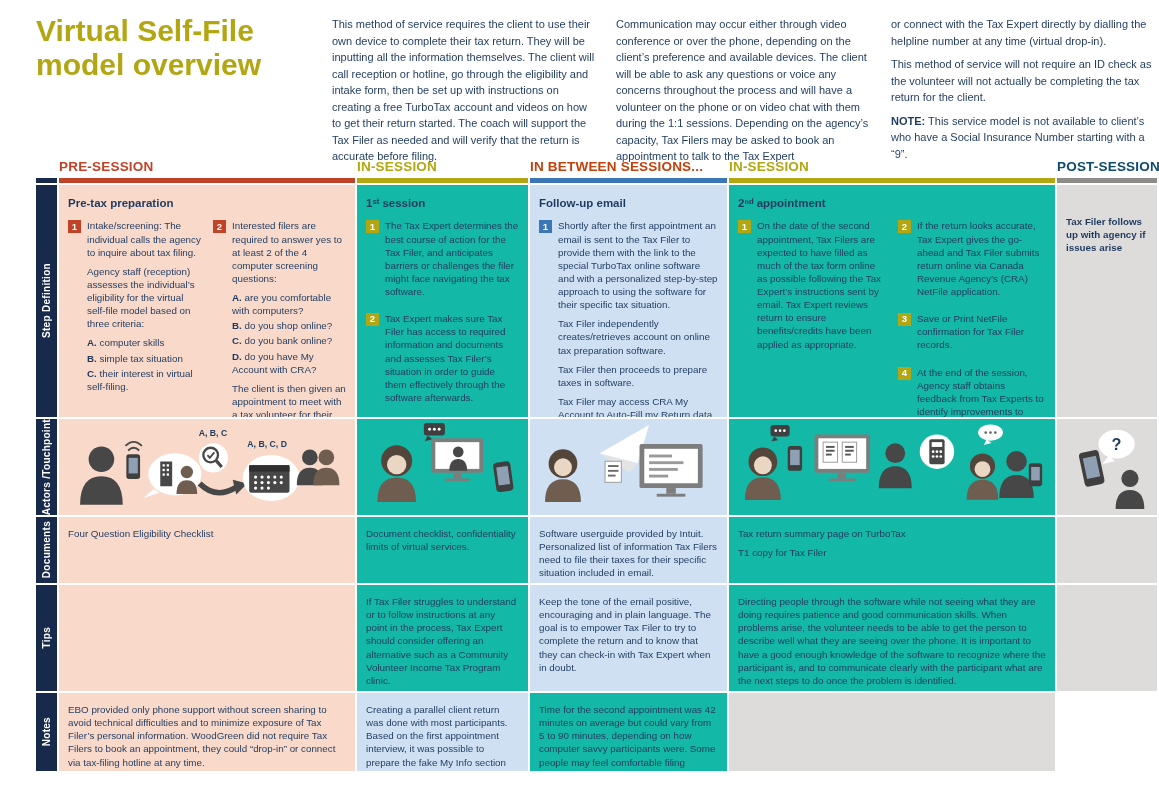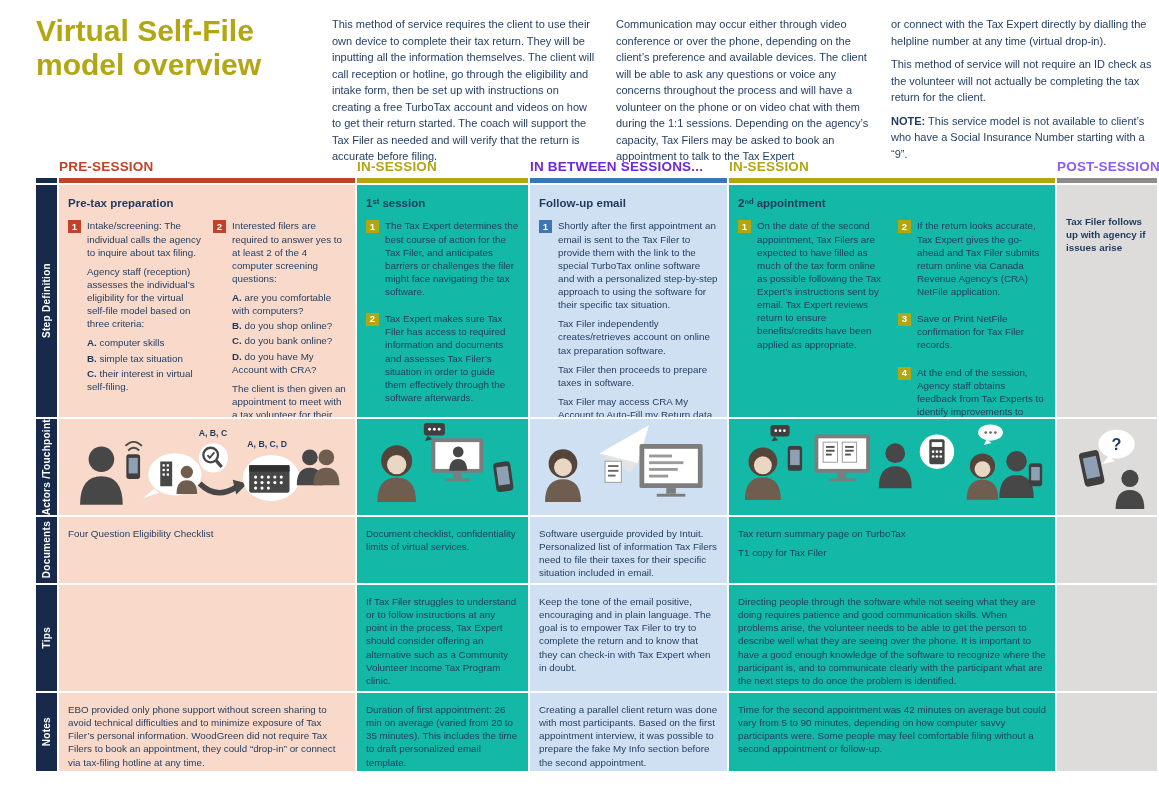--- a/index.html
+++ b/index.html
@@ -15,21 +15,21 @@
   .i2{left:600px;width:260px;}
   .i3{left:875px;width:272px;}
 
   
   .board{margin-left:20px;display:grid;
     grid-template-columns:21px 296px 171px 197px 326px 100px;
     grid-template-rows:20px 5px 232px 96px 66px 106px 78px;
     gap:2px;background:#fff;}
   .spacer{background:transparent;}
   .ptitle{font-size:13.5px;font-weight:bold;letter-spacing:.2px;white-space:nowrap;align-self:end;padding-bottom:2px;}
-  .t-red{color:#c14327}.t-olive{color:#b2a612}.t-blue{color:#6d28d9}.t-gray{color:#8b5cf6}
+  .t-red{color:#c14327}.t-olive{color:#b2a612}.t-blue{color:#c2410c}.t-gray{color:#0c4a6e}
   .bar{height:5px;}
   .bar-red{background:#c14327}.bar-olive{background:#b2a612}.bar-blue{background:#3b77b5}.bar-gray{background:#8e8b88}
   .navy{background:#182a4c;}
   .labelcol{background:#182a4c;display:flex;align-items:center;justify-content:center;}
   .vlabel{writing-mode:vertical-rl;transform:rotate(180deg);color:#fff;font-size:10px;font-weight:bold;letter-spacing:.3px;white-space:nowrap;}
 
   .cell{font-size:9.8px;line-height:1.34;color:#1e3a5f;padding:10px 9px;overflow:hidden;box-sizing:border-box;}
   .pink{background:#f8d9ca}.khaki{background:#14b8a6}.blue-bg{background:#cfe0f3}.gray-bg{background:#dedcdb}
   .cell p{margin:0 0 6px;}
   .subhead{font-weight:bold;font-size:11.5px;margin:1px 0 8px;}
@@ -458,23 +458,20 @@
         <p>Directing people through the software while not seeing what they are doing requires patience and good communication skills. When problems arise, the volunteer needs to be able to get the person to describe well what they are seeing over the phone. It is important to have a good enough knowledge of the software to recognize where the participant is, and to communicate clearly with the participant what are the next steps to do once the problem is identified.</p>
       </div>
     <div class="cell gray-bg"></div>
 
     <div class="labelcol">
         <span class="vlabel">Notes</span>
       </div>
     <div class="cell pink">
         <p>EBO provided only phone support without screen sharing to avoid technical difficulties and to minimize exposure of Tax Filer’s personal information. WoodGreen did not require Tax Filers to book an appointment, they could “drop-in” or connect via tax-filing hotline at any time.</p>
       </div>
-    <div class="cell khaki">
-        <p>Duration of first appointment: 26 min on average (varied from 20 to 35 minutes). This includes the time to draft personalized email template.</p>
-      </div>
     <div class="cell blue-bg">
         <p>Creating a parallel client return was done with most participants. Based on the first appointment interview, it was possible to prepare the fake My Info section before the second appointment.</p>
       </div>
     <div class="cell khaki">
         <p>Time for the second appointment was 42 minutes on average but could vary from 5 to 90 minutes, depending on how computer savvy participants were. Some people may feel comfortable filing without a second appointment or follow-up.</p>
       </div>
     <div class="cell gray-bg"></div>
 
   </div>
 

